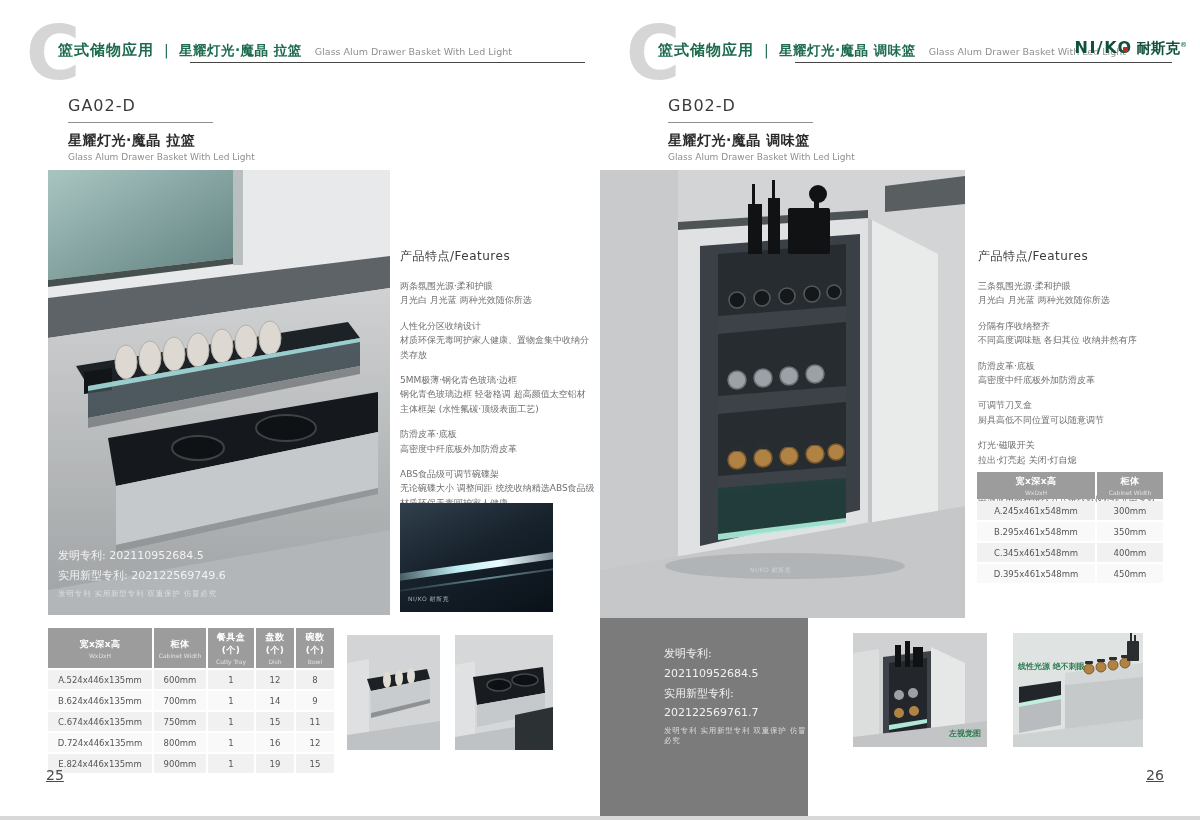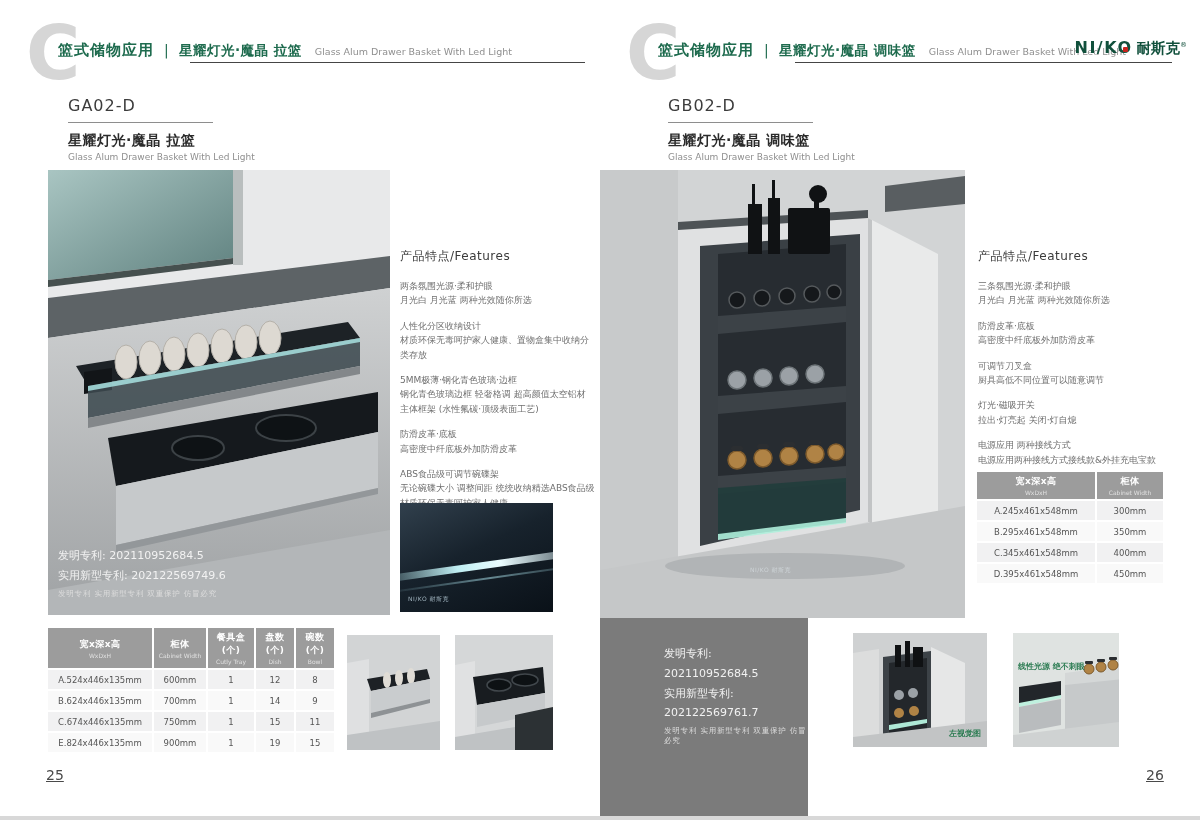--- a/index.html
+++ b/index.html
@@ -81,21 +81,21 @@
   .th-en{font-size:6px;color:#e0e0e0;margin-top:1px;}
   .spec-table td{font-size:8.5px;color:#555;text-align:center;padding:4.5px 2px;}
   .spec-table tbody tr:nth-child(odd) td{background:#f1f1f2;}
   .spec-table tbody tr:nth-child(even) td{background:#f9f9f9;}
 
   
   .photo-small{top:635px;height:115px;overflow:hidden;}
   #page-left .s1{left:347px;width:93px;}
   #page-left .s2{left:455px;width:98px;}
   #page-right .r1{left:253px;top:633px;width:134px;height:114px;}
-  #page-right .r2{left:413px;top:633px;width:106px;height:114px;}
+  #page-right .r2{left:413px;top:633px;width:130px;height:114px;}
   .caption-green{position:absolute;font-size:8px;font-weight:700;color:#2e7d54;white-space:nowrap;}
   .cap-left-view{right:6px;bottom:8px;text-align:right;}
   .cap-light{left:5px;top:28px;}
 
   .pageno{position:absolute;top:767px;font-size:14px;color:#4a4a4a;text-decoration:underline;}
   #page-left .pageno{left:46px;}
   #page-right .pageno{left:546px;}
 
   .bottom-strip{position:absolute;left:0;top:816px;width:1200px;height:4px;background:#d8d8d8;}
 </style>
@@ -240,20 +240,27 @@
             <td>9</td>
           </tr>
         <tr>
             <td>C.674x446x135mm</td>
             <td>750mm</td>
             <td>1</td>
             <td>15</td>
             <td>11</td>
           </tr>
         <tr>
+            <td>D.724x446x135mm</td>
+            <td>800mm</td>
+            <td>1</td>
+            <td>16</td>
+            <td>12</td>
+          </tr>
+        <tr>
             <td>E.824x446x135mm</td>
             <td>900mm</td>
             <td>1</td>
             <td>19</td>
             <td>15</td>
           </tr>
       </tbody>
     </table>
 
     <figure class="photo-small s1">
@@ -372,20 +379,22 @@
         <div class="patent-l1">发明专利: 202110952684.5</div>
         <div class="patent-l1">实用新型专利: 202122569761.7</div>
         <div class="patent-l3">发明专利 实用新型专利 双重保护 仿冒必究</div>
       </div>
     </div>
 
     <div class="features">
       <div class="features-title">产品特点/Features</div>
       <div class="para">三条氛围光源·柔和护眼
 月光白 月光蓝 两种光效随你所选</div>
+      <div class="para">分隔有序收纳整齐
+不同高度调味瓶 各归其位 收纳井然有序</div>
       <div class="para">防滑皮革·底板
 高密度中纤底板外加防滑皮革</div>
       <div class="para">可调节刀叉盒
 厨具高低不同位置可以随意调节</div>
       <div class="para">灯光·磁吸开关
 拉出·灯亮起 关闭·灯自熄</div>
       <div class="para">电源应用 两种接线方式
 电源应用两种接线方式接线款&amp;外挂充电宝款</div>
     </div>
 

